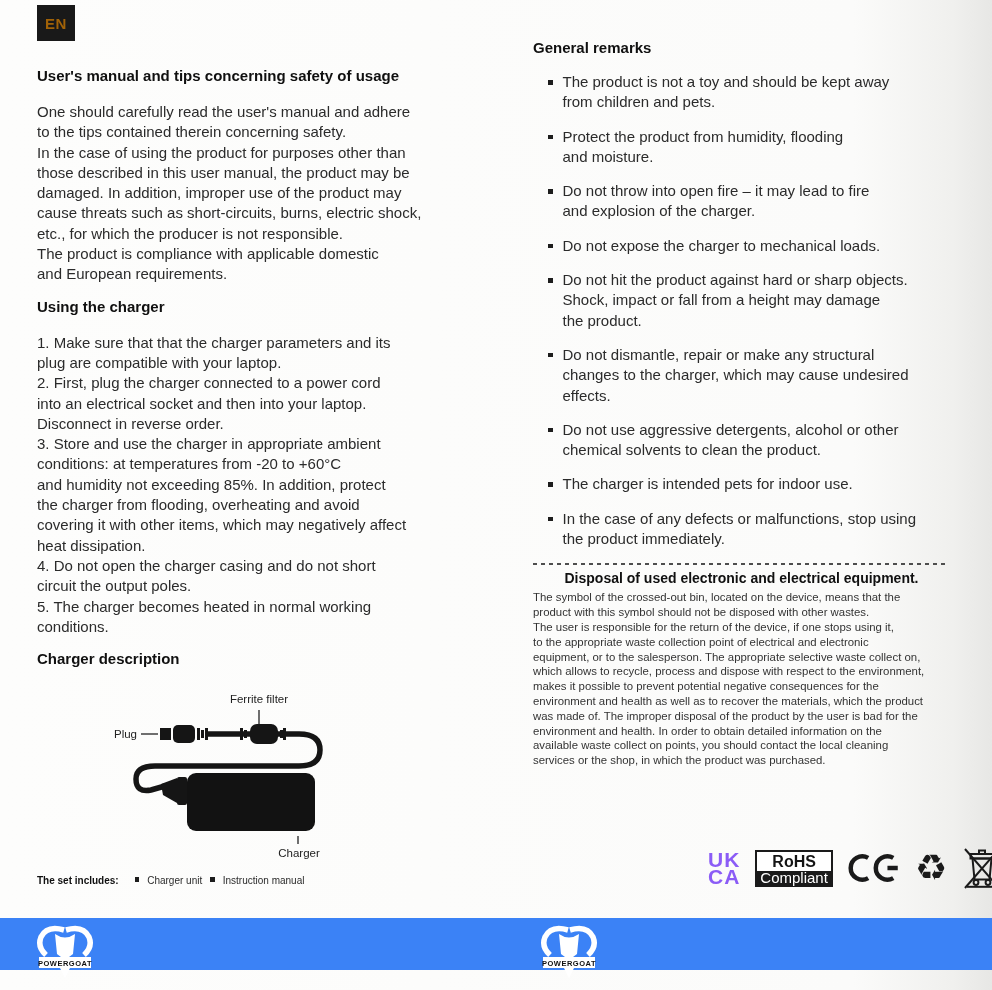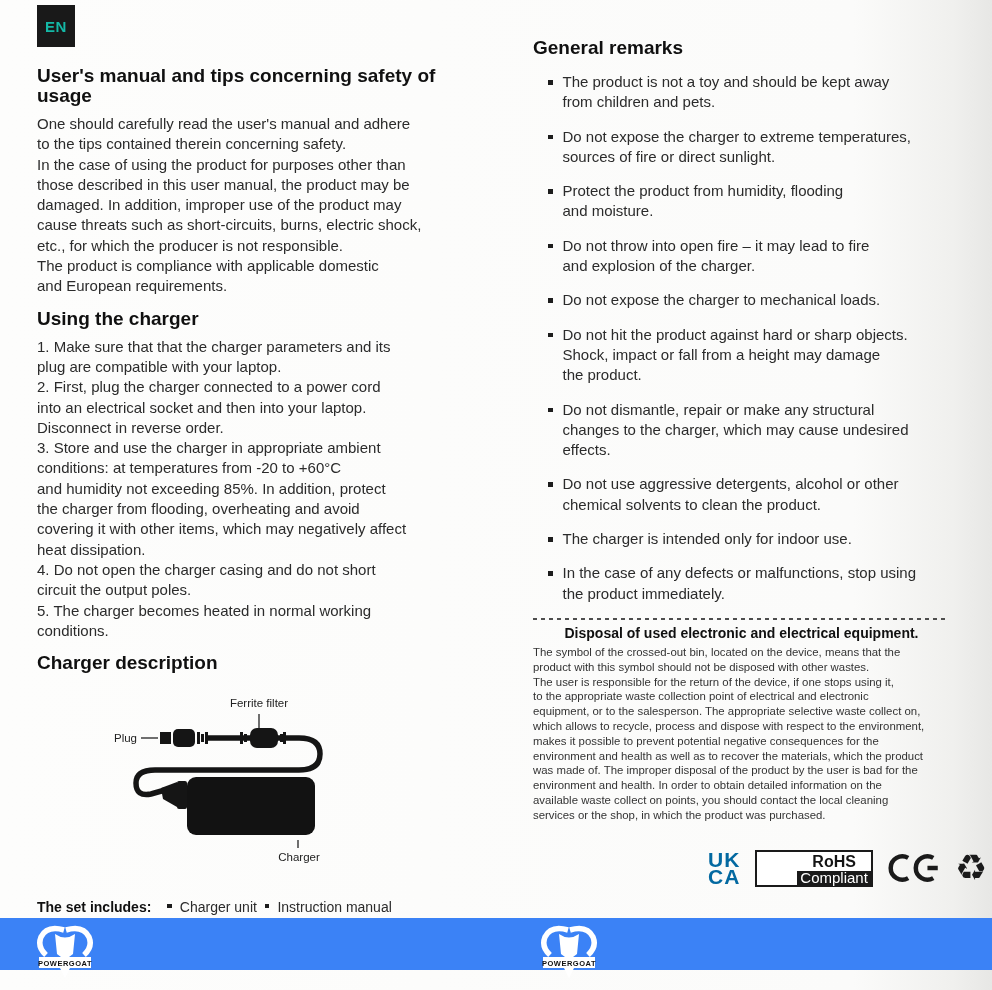--- a/index.html
+++ b/index.html
@@ -4,49 +4,49 @@
 <style>
   html,body{margin:0;padding:0;}
   body{
     width:992px;height:990px;position:relative;overflow:hidden;
     font-family:"Liberation Sans",sans-serif;
     background:linear-gradient(90deg,#fdfdfc 0%,#fbfbfa 86%,#f0f0ee 96%,#e7e7e5 100%);
     color:#2b2b2b;
   }
   .page{position:absolute;inset:0;}
   .en-badge{
-    position:absolute;left:37px;top:5px;width:38px;height:42px;
-    background:#191919;color:#14b8a6;font-weight:bold;font-size:15px;
+    position:absolute;left:37px;top:5px;width:38px;height:36px;
+    background:#191919;color:#a16207;font-weight:bold;font-size:15px;
     display:flex;align-items:center;justify-content:center;letter-spacing:.5px;
   }
   .col-left{position:absolute;left:37px;top:66px;width:456px;}
   .col-right{position:absolute;left:533px;top:38px;width:417px;}
-  h2{font-size:19px;line-height:20px;margin:0 0 8px 0;color:#101010;font-weight:700;}
+  h2{font-size:15px;line-height:20px;margin:0 0 8px 0;color:#101010;font-weight:700;}
   .h-gap{margin-top:12px;}
-  .body-text{font-size:15px;line-height:20.3px;white-space:pre-line;margin:0 0 11px 0;color:#2b2b2b;}
+  .body-text{font-size:15px;line-height:20.3px;white-space:pre-line;margin:16px 0 11px 0;color:#2b2b2b;}
   .small-gap{margin-bottom:12px;}
   
   .bullet-row{display:flex;margin:14px;}
   .bullet-marker{flex:0 0 auto;width:4.5px;height:4.5px;background:#1d1d1d;margin:8px 10px 0 1px;}
   .bullet-text{font-size:15px;line-height:20.3px;white-space:pre-line;}
   .divider{
     margin-top:14px;height:2px;width:412px;
     background:repeating-linear-gradient(90deg,#4e4e4e 0 4px,transparent 4px 8px);
   }
   .disposal-title{font-size:14px;font-weight:700;color:#101010;margin:5px 0 4px 0;text-align:center;}
   .disposal-body{font-size:11.4px;line-height:14.8px;white-space:pre-line;color:#333;}
   
   .diagram{display:block;margin:2px 0 0 0;}
-  .set-line{margin-top:28px;font-size:14px;color:#2b2b2b;display:flex;align-items:center;}
+  .set-line{margin-top:8px;font-size:10px;color:#2b2b2b;display:flex;align-items:center;}
   .set-label{font-weight:700;color:#101010;margin-right:8px;}
   .inline-sq{display:inline-block;width:4.5px;height:4.5px;background:#1d1d1d;margin:0 8px 2px 8px;}
   
   .marks{position:absolute;left:708px;top:846px;display:flex;align-items:center;gap:15px;}
-  .ukca{font-weight:700;font-size:21px;line-height:17px;color:#0369a1;letter-spacing:1px;text-align:center;}
-  .rohs{border:2.5px solid #1a1a1a;text-align:center;background:#fff;padding-left:40px;}
+  .ukca{font-weight:700;font-size:21px;line-height:17px;color:#8b5cf6;letter-spacing:1px;text-align:center;}
+  .rohs{border:2.5px solid #1a1a1a;text-align:center;background:#fff;}
   .rohs-top{font-weight:700;font-size:16px;padding:0 5px;line-height:19px;color:#141414;}
   .rohs-bottom{background:#1a1a1a;color:#fff;font-size:15px;line-height:14px;padding:0 3px;}
   
   .footer-bar{position:absolute;left:0;top:918px;width:992px;height:52px;background:#3b82f6;padding-left:23px;}
   .goat{position:absolute;top:4px;}
   .goat-1{left:33px;} .goat-2{left:537px;}
 </style>
 </head>
 <body>
 
@@ -134,25 +134,20 @@
   <div class="col-right">
     <h2>General remarks</h2>
 
     <div class="bullet-row">
         <span class="bullet-marker"></span>
         <span class="bullet-text">The product is not a toy and should be kept away
 from children and pets.</span>
       </div>
     <div class="bullet-row">
         <span class="bullet-marker"></span>
-        <span class="bullet-text">Do not expose the charger to extreme temperatures,
-sources of fire or direct sunlight.</span>
-      </div>
-    <div class="bullet-row">
-        <span class="bullet-marker"></span>
         <span class="bullet-text">Protect the product from humidity, flooding
 and moisture.</span>
       </div>
     <div class="bullet-row">
         <span class="bullet-marker"></span>
         <span class="bullet-text">Do not throw into open fire – it may lead to fire
 and explosion of the charger.</span>
       </div>
     <div class="bullet-row">
         <span class="bullet-marker"></span>
@@ -170,21 +165,21 @@
 changes to the charger, which may cause undesired
 effects.</span>
       </div>
     <div class="bullet-row">
         <span class="bullet-marker"></span>
         <span class="bullet-text">Do not use aggressive detergents, alcohol or other
 chemical solvents to clean the product.</span>
       </div>
     <div class="bullet-row">
         <span class="bullet-marker"></span>
-        <span class="bullet-text">The charger is intended only for indoor use.</span>
+        <span class="bullet-text">The charger is intended pets for indoor use.</span>
       </div>
     <div class="bullet-row">
         <span class="bullet-marker"></span>
         <span class="bullet-text">In the case of any defects or malfunctions, stop using
 the product immediately.</span>
       </div>
 
     <div class="divider"></div>
 
     <div class="disposal-title">Disposal of used electronic and electrical equipment.</div>

